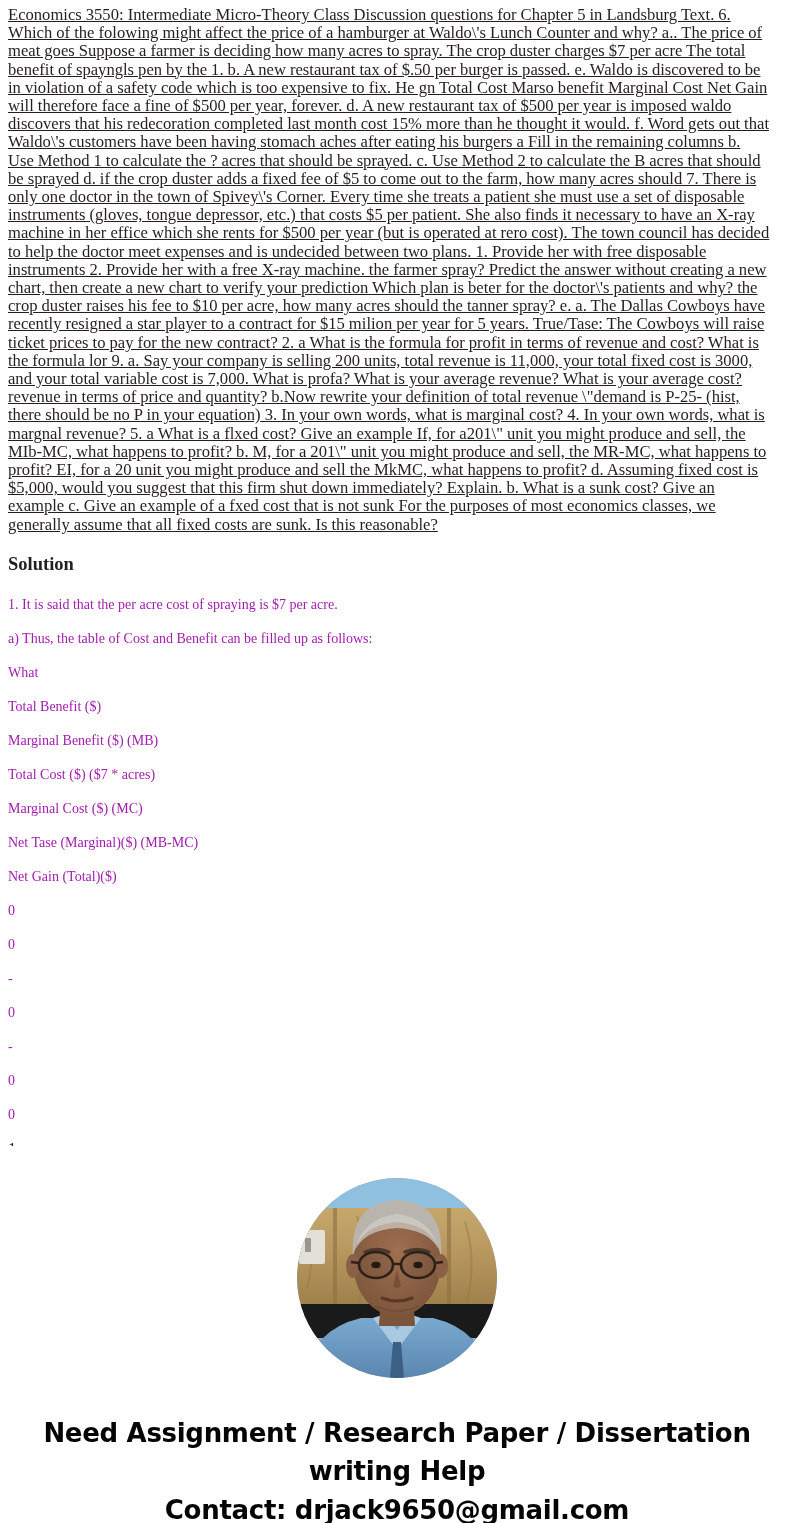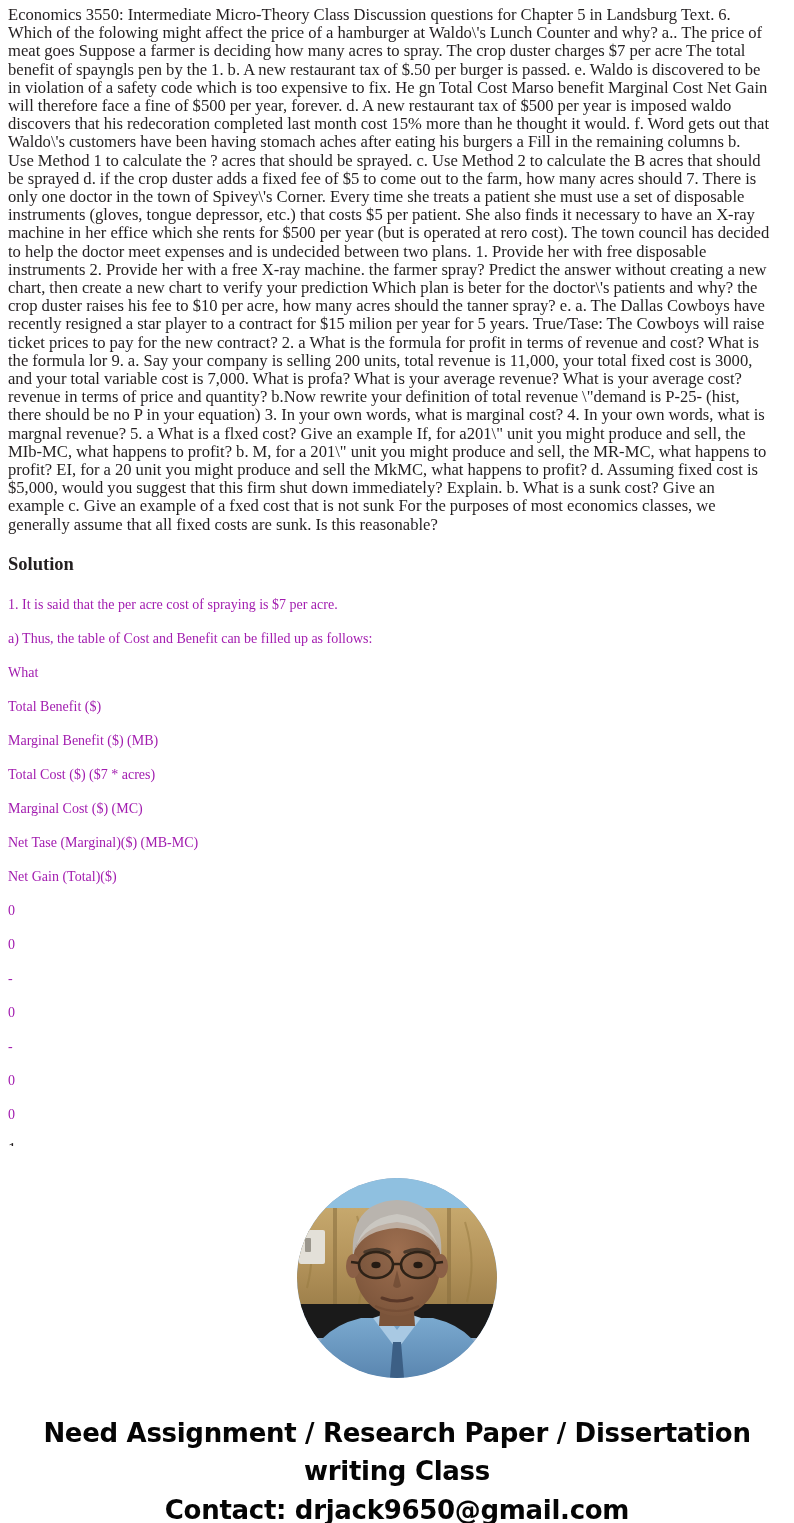--- a/index.html
+++ b/index.html
@@ -20,20 +20,21 @@
     position: relative;
     width: 794px;
     min-height: 1523px;
     overflow: hidden;
     background: #ffffff;
   }
 
   
   .question-block {
     padding: 6px 24px 0 8px;
+    text-decoration: underline;
   }
   .question-text {
     font-family: "Liberation Serif", "DejaVu Serif", serif;
     font-size: 16.6px;
     line-height: 18.2px;
     text-align: left;
     color: #231f20;
     margin: 0;
     word-spacing: -0.1px;
   }
@@ -215,17 +216,17 @@
           <path d="M85 120 Q100 126 115 120" stroke="#5a3828" stroke-width="3" fill="none" stroke-linecap="round"></path>
 
           <path d="M78 128 Q100 138 122 128" stroke="#6b4630" stroke-width="2" fill="none" opacity="0.5"></path>
         </g>
       </svg>
     </div>
   </div>
 
   <div class="promo">
     <div class="promo-line">Need Assignment / Research Paper / Dissertation</div>
-    <div class="promo-line">writing Class</div>
+    <div class="promo-line">writing Help</div>
     <div class="promo-line contact">Contact: drjack9650@gmail.com</div>
   </div>
 
 </div>
 
 </body></html>

